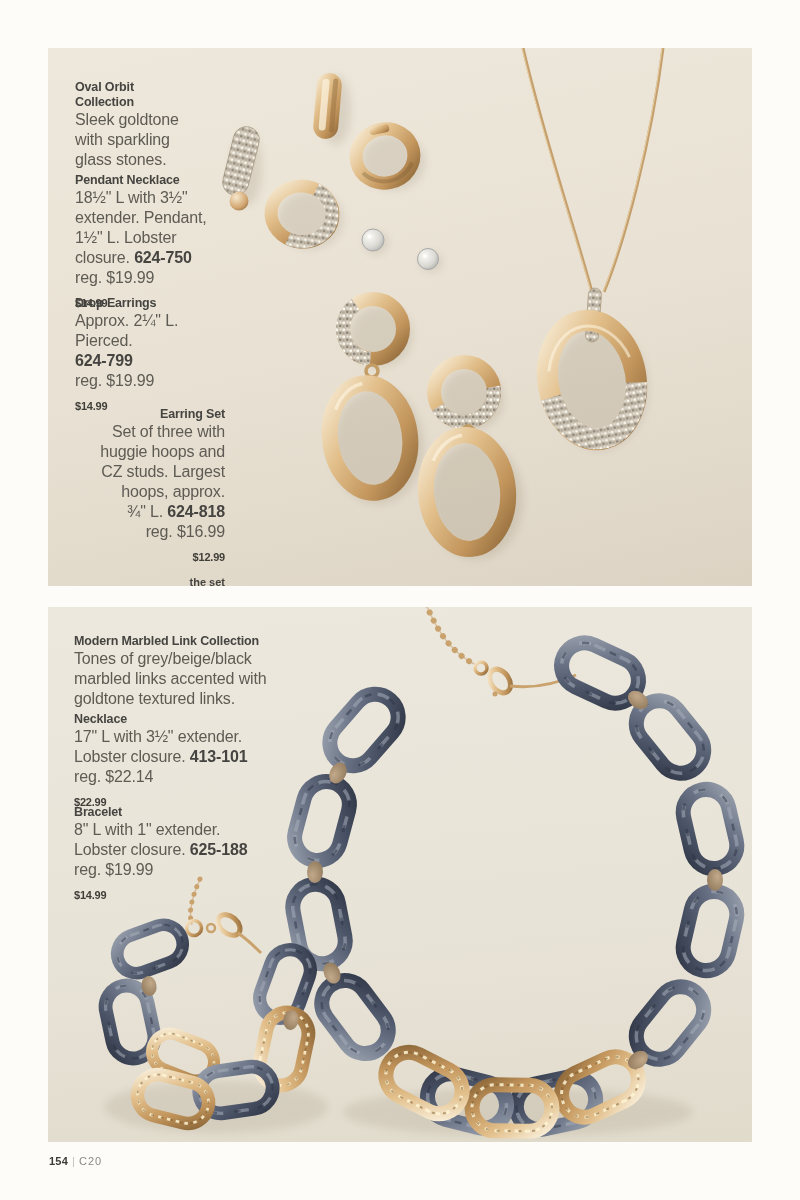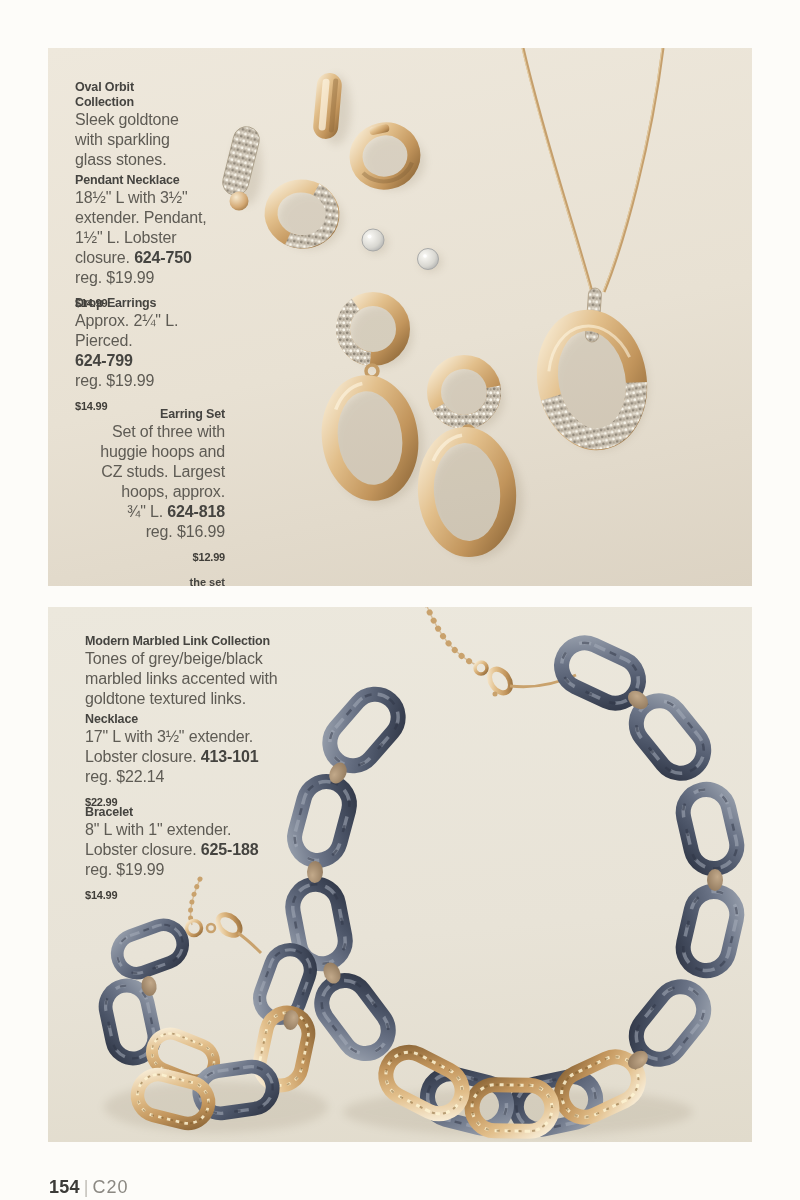--- a/index.html
+++ b/index.html
@@ -8,30 +8,30 @@
     background:#fdfcf9;
     font-family:"Liberation Sans",sans-serif;
     -webkit-font-smoothing:antialiased;
   }
   .panel{position:absolute;left:48px;width:704px;overflow:hidden;}
   #panel-top{top:48px;height:538px;background:linear-gradient(168deg,#eee8dc 0%,#e8e1d3 55%,#dcd3c3 100%);}
   #panel-bottom{top:607px;height:535px;background:linear-gradient(175deg,#ece8dd 0%,#e8e3d7 60%,#e1dbcc 100%);}
   svg.art{position:absolute;left:0;top:0;}
   .tblock{position:absolute;z-index:2;}
   #panel-top .tblock{left:27px;width:150px;}
-  #panel-bottom .tblock{left:37px;width:205px;}
+  #panel-bottom .tblock{left:26px;width:205px;}
   .b0{top:32px;} .b1{top:125px;} .b2{top:248px;} .b3{top:359px;text-align:right;}
   .c0{top:27px;} .c1{top:105px;} .c2{top:198px;}
   .title{font-size:12.5px;line-height:15px;font-weight:bold;color:#454440;margin:0;letter-spacing:-0.15px;white-space:pre-line;}
   .blurb,.desc,.reg{font-size:16px;line-height:20px;color:#5e5b54;margin:0;letter-spacing:-0.15px;white-space:pre-line;}
   .desc b{color:#454440;}
   .price{font-size:11px;line-height:20px;font-weight:bold;color:#403e39;margin:5px 0 0;letter-spacing:-0.2px;}
   .price-note{font-size:11px;line-height:16px;font-weight:bold;color:#454440;margin:7px 0 0;}
   .price-note:empty{display:none;}
-  .footer{position:absolute;left:49px;top:1155px;font-size:18px;letter-spacing:0.2px;margin-top:22px;}
+  .footer{position:absolute;left:49px;top:1155px;font-size:11px;letter-spacing:0.2px;}
   .footer .pg{font-weight:bold;color:#3c3b38;}
   .footer .sep{color:#c2bfb8;padding:0 4px;}
   .footer .code{color:#8b8882;letter-spacing:1px;}
 </style>
 </head>
 <body>
 
 <div class="panel" id="panel-top">
 
   <svg class="art" width="704" height="538" viewBox="0 0 704 538">

